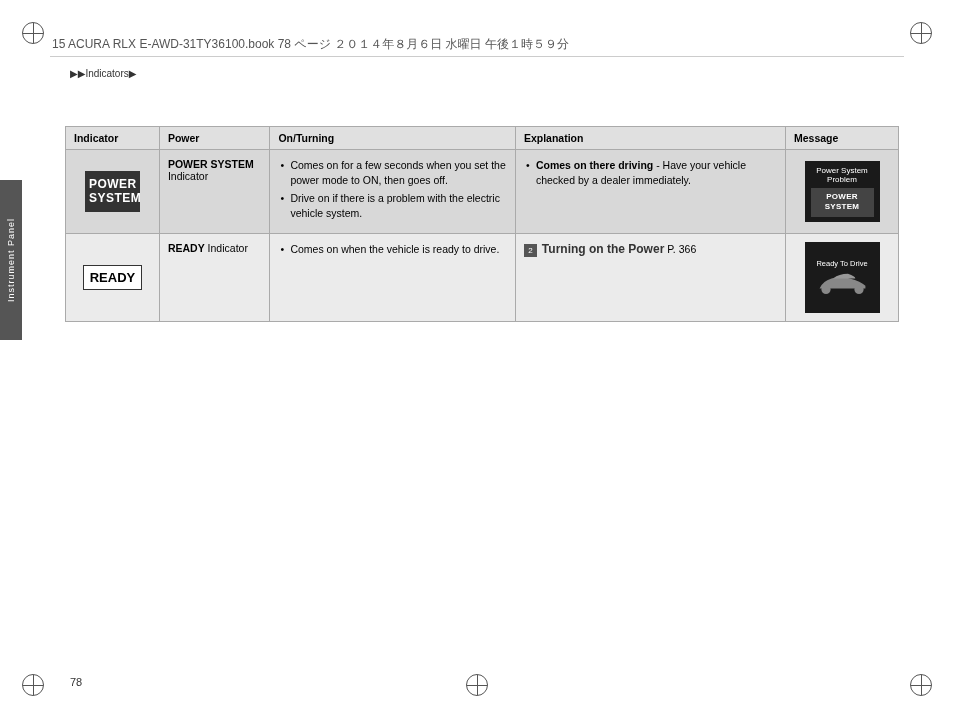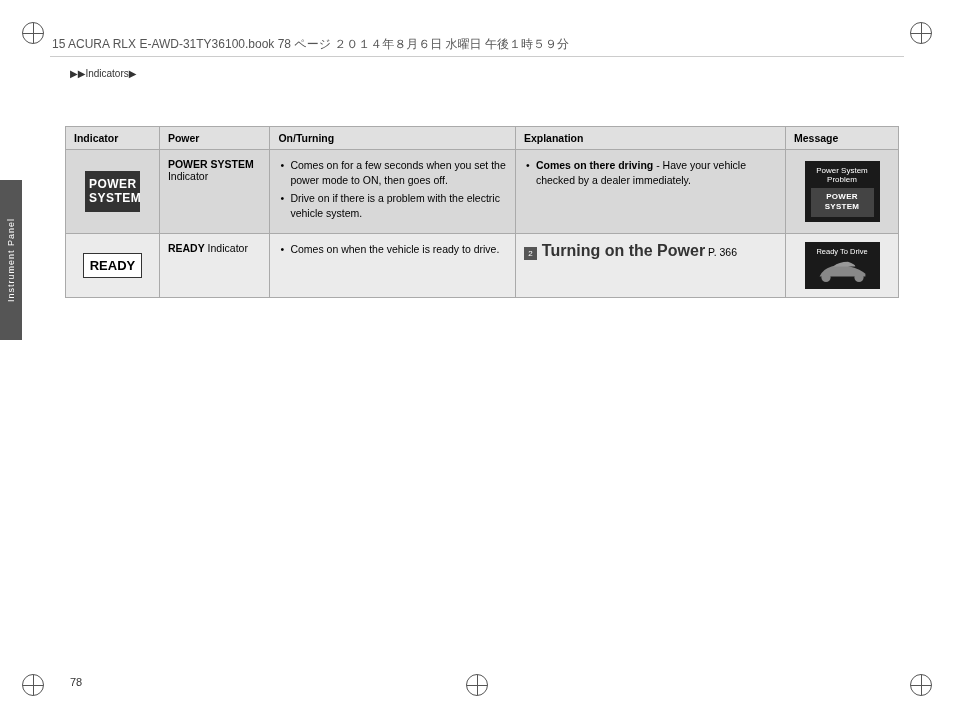--- a/index.html
+++ b/index.html
@@ -223,21 +223,21 @@
       font-size: 8px;
       font-weight: bold;
       color: #fff;
       letter-spacing: 0.3px;
       line-height: 1.3;
     }
 
     .msg-box-ready {
       background: #1a1a1a;
       color: #fff;
-      padding: 5px 6px;
+      padding: 17px 6px;
       font-size: 8px;
       text-align: center;
       display: inline-block;
       width: 75px;
     }
     .msg-box-ready .msg-title {
       font-size: 7.5px;
       margin-bottom: 4px;
       color: #fff;
     }
@@ -261,21 +261,21 @@
     }
     .bullet-list li::before {
       content: '•';
       position: absolute;
       left: 2px;
       top: 0;
     }
 
     
     .ref-link {
-      font-size: 16px;
+      font-size: 12px;
       color: #333;
     }
     .ref-icon {
       display: inline-block;
       background: #555;
       color: #fff;
       font-size: 8px;
       width: 13px;
       height: 13px;
       text-align: center;

